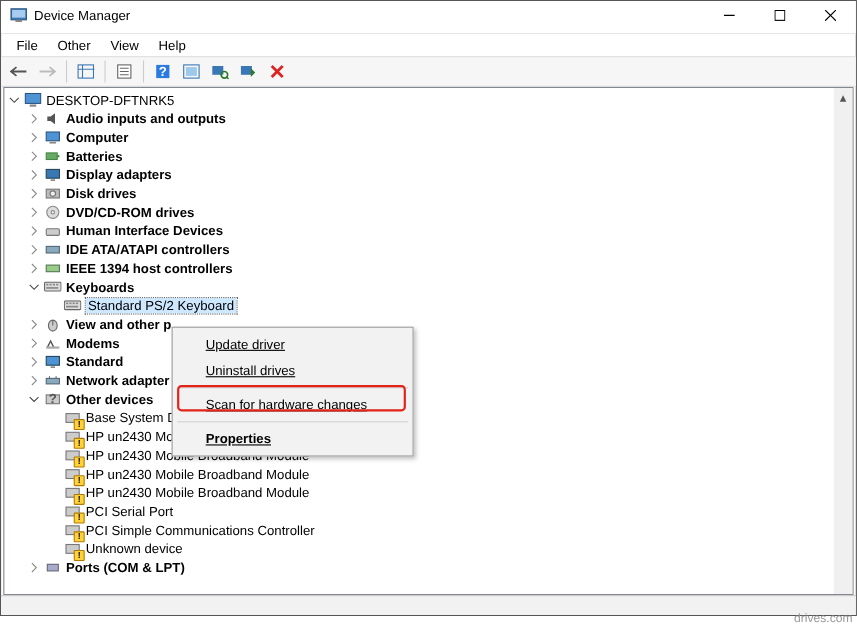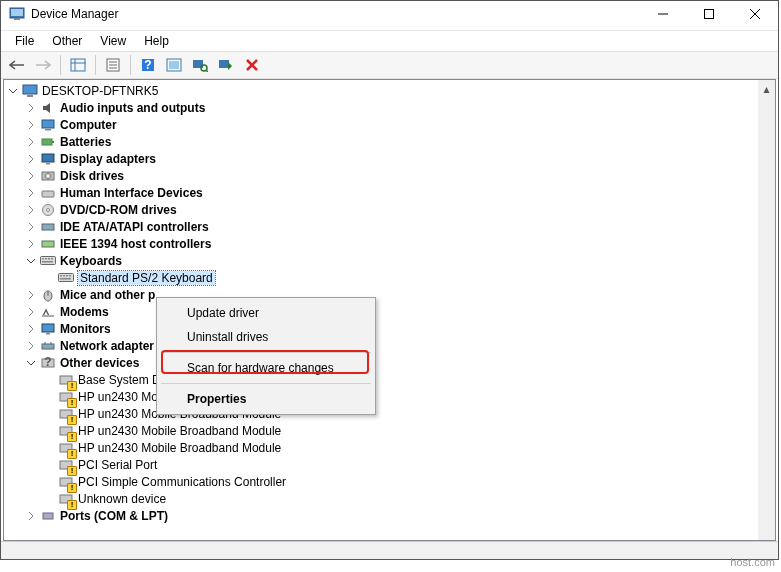--- a/index.html
+++ b/index.html
@@ -20,21 +20,21 @@
 .tree { position: absolute; top: 0; left: 0; right: 17px; bottom: 0; overflow: hidden; padding: 2px 0; }
 .vscroll { position: absolute; right: 0; top: 0; bottom: 0; width: 17px; background: #f0f0f0; }
 .vscroll .arrow { height: 17px; display: flex; align-items: center; justify-content: center; color: #555; }
 .node { display: flex; align-items: center; height: 17px; white-space: nowrap; font-size: 12px; }
 .indent0 { padding-left: 4px; }
 .indent1 { padding-left: 22px; font-weight: bold; }
 .indent2 { padding-left: 40px; }
 .twisty { width: 12px; height: 12px; margin-right: 2px; color: #666; }
 .nodeicon { width: 16px; height: 16px; margin-right: 4px; display: inline-flex; align-items: center; justify-content: center; }
 .selected { background: #cde8ff; outline: 1px dotted #666; }
-.ctxmenu { position: absolute; left: 155px; top: 296px; width: 220px; background: #f2f2f2; border: 1px solid #a0a0a0; box-shadow: 2px 2px 4px rgba(0,0,0,0.25); padding: 3px 2px; z-index: 10; }
+.ctxmenu { position: absolute; left: 155px; top: 296px; width: 220px; background: #f2f2f2; border: 1px solid #a0a0a0; box-shadow: 2px 2px 4px rgba(0,0,0,0.25); padding: 3px 2px; z-index: 10; text-decoration: underline; }
 .ctxitem { padding: 5px 8px 5px 28px; font-size: 12px; position: relative; }
 .ctxsep { height: 1px; background: #d0d0d0; margin: 3px 2px; }
 .highlight-ring { position: absolute; border: 2.5px solid #e2231a; border-radius: 4px; pointer-events: none; }
 .bold { font-weight: 600; }
 .watermark { position: absolute; right: 6px; bottom: 4px; font-size: 11px; color: #999; }
 .statusbar { height: 18px; border-top: 1px solid #ccc; background: #f2f2f2; }
 .warn-overlay { position: absolute; right: -3px; bottom: -3px; width: 10px; height: 10px; background: #ffd23a; border: 1px solid #b07b00; border-radius: 1px; display: flex; align-items: center; justify-content: center; font-size: 8px; line-height: 1; color: #000; font-weight: bold; }
 </style>
 </head>
 <body>
@@ -216,38 +216,38 @@
             </svg>
           </span>
         <span>Disk drives</span>
       </div>
 
       <div class="node indent1">
         <span class="twisty"><svg width="10" height="10" viewBox="0 0 10 10">
               <path d="M3 1 L7 5 L3 9" fill="none" stroke="#888"></path>
             </svg></span>
         <span class="nodeicon">
-            <svg width="14" height="12" viewBox="0 0 14 12">
-              <rect x="1" y="4" width="12" height="6" rx="1" fill="#ccc" stroke="#777"></rect>
-            </svg>
-          </span>
-        <span>Human Interface Devices</span>
-      </div>
-
-      <div class="node indent1">
-        <span class="twisty"><svg width="10" height="10" viewBox="0 0 10 10">
-              <path d="M3 1 L7 5 L3 9" fill="none" stroke="#888"></path>
-            </svg></span>
-        <span class="nodeicon">
             <svg width="14" height="14" viewBox="0 0 14 14">
               <circle cx="7" cy="7" r="5.5" fill="#ddd" stroke="#888"></circle>
               <circle cx="7" cy="7" r="1.5" fill="#fff" stroke="#888"></circle>
             </svg>
           </span>
         <span>DVD/CD-ROM drives</span>
+      </div>
+
+      <div class="node indent1">
+        <span class="twisty"><svg width="10" height="10" viewBox="0 0 10 10">
+              <path d="M3 1 L7 5 L3 9" fill="none" stroke="#888"></path>
+            </svg></span>
+        <span class="nodeicon">
+            <svg width="14" height="12" viewBox="0 0 14 12">
+              <rect x="1" y="4" width="12" height="6" rx="1" fill="#ccc" stroke="#777"></rect>
+            </svg>
+          </span>
+        <span>Human Interface Devices</span>
       </div>
 
       <div class="node indent1">
         <span class="twisty"><svg width="10" height="10" viewBox="0 0 10 10">
               <path d="M3 1 L7 5 L3 9" fill="none" stroke="#888"></path>
             </svg></span>
         <span class="nodeicon">
             <svg width="14" height="12" viewBox="0 0 14 12">
               <rect x="1" y="3" width="12" height="6" fill="#8ab" stroke="#567"></rect>
             </svg>
@@ -302,21 +302,21 @@
       <div class="node indent1">
         <span class="twisty"><svg width="10" height="10" viewBox="0 0 10 10">
               <path d="M3 1 L7 5 L3 9" fill="none" stroke="#888"></path>
             </svg></span>
         <span class="nodeicon">
             <svg width="12" height="14" viewBox="0 0 12 14">
               <ellipse cx="6" cy="8" rx="4" ry="5" fill="#ccc" stroke="#666"></ellipse>
               <line x1="6" y1="3" x2="6" y2="8" stroke="#666"></line>
             </svg>
           </span>
-        <span>Mice and other p</span>
+        <span>View and other p</span>
       </div>
 
       <div class="node indent1">
         <span class="twisty"><svg width="10" height="10" viewBox="0 0 10 10">
               <path d="M3 1 L7 5 L3 9" fill="none" stroke="#888"></path>
             </svg></span>
         <span class="nodeicon">
             <svg width="14" height="12" viewBox="0 0 14 12">
               <path d="M2 10 L5 4 L8 10" fill="none" stroke="#555" stroke-width="1.3"></path>
               <rect x="1" y="9" width="12" height="2" fill="#aaa"></rect>
@@ -328,21 +328,21 @@
       <div class="node indent1">
         <span class="twisty"><svg width="10" height="10" viewBox="0 0 10 10">
               <path d="M3 1 L7 5 L3 9" fill="none" stroke="#888"></path>
             </svg></span>
         <span class="nodeicon">
             <svg width="14" height="12" viewBox="0 0 14 12">
               <rect x="1" y="1" width="12" height="8" fill="#4e94d4" stroke="#245"></rect>
               <rect x="5" y="10" width="4" height="1.5" fill="#888"></rect>
             </svg>
           </span>
-        <span>Monitors</span>
+        <span>Standard</span>
       </div>
 
       <div class="node indent1">
         <span class="twisty"><svg width="10" height="10" viewBox="0 0 10 10">
               <path d="M3 1 L7 5 L3 9" fill="none" stroke="#888"></path>
             </svg></span>
         <span class="nodeicon">
             <svg width="14" height="12" viewBox="0 0 14 12">
               <rect x="1" y="4" width="12" height="5" fill="#8ab" stroke="#567"></rect>
               <line x1="4" y1="2" x2="4" y2="4" stroke="#567"></line>
@@ -472,13 +472,13 @@
     <div class="ctxitem">Uninstall drives</div>
     <div class="ctxsep"></div>
     <div class="ctxitem">Scan for hardware changes</div>
     <div class="ctxsep"></div>
     <div class="ctxitem bold">Properties</div>
     <div class="highlight-ring" style="left:4px; top:52px; width:208px; height:24px;"></div>
   </div>
 
 </div>
 
-<div class="watermark">host.com</div>
+<div class="watermark">drives.com</div>
 
 </body></html>

